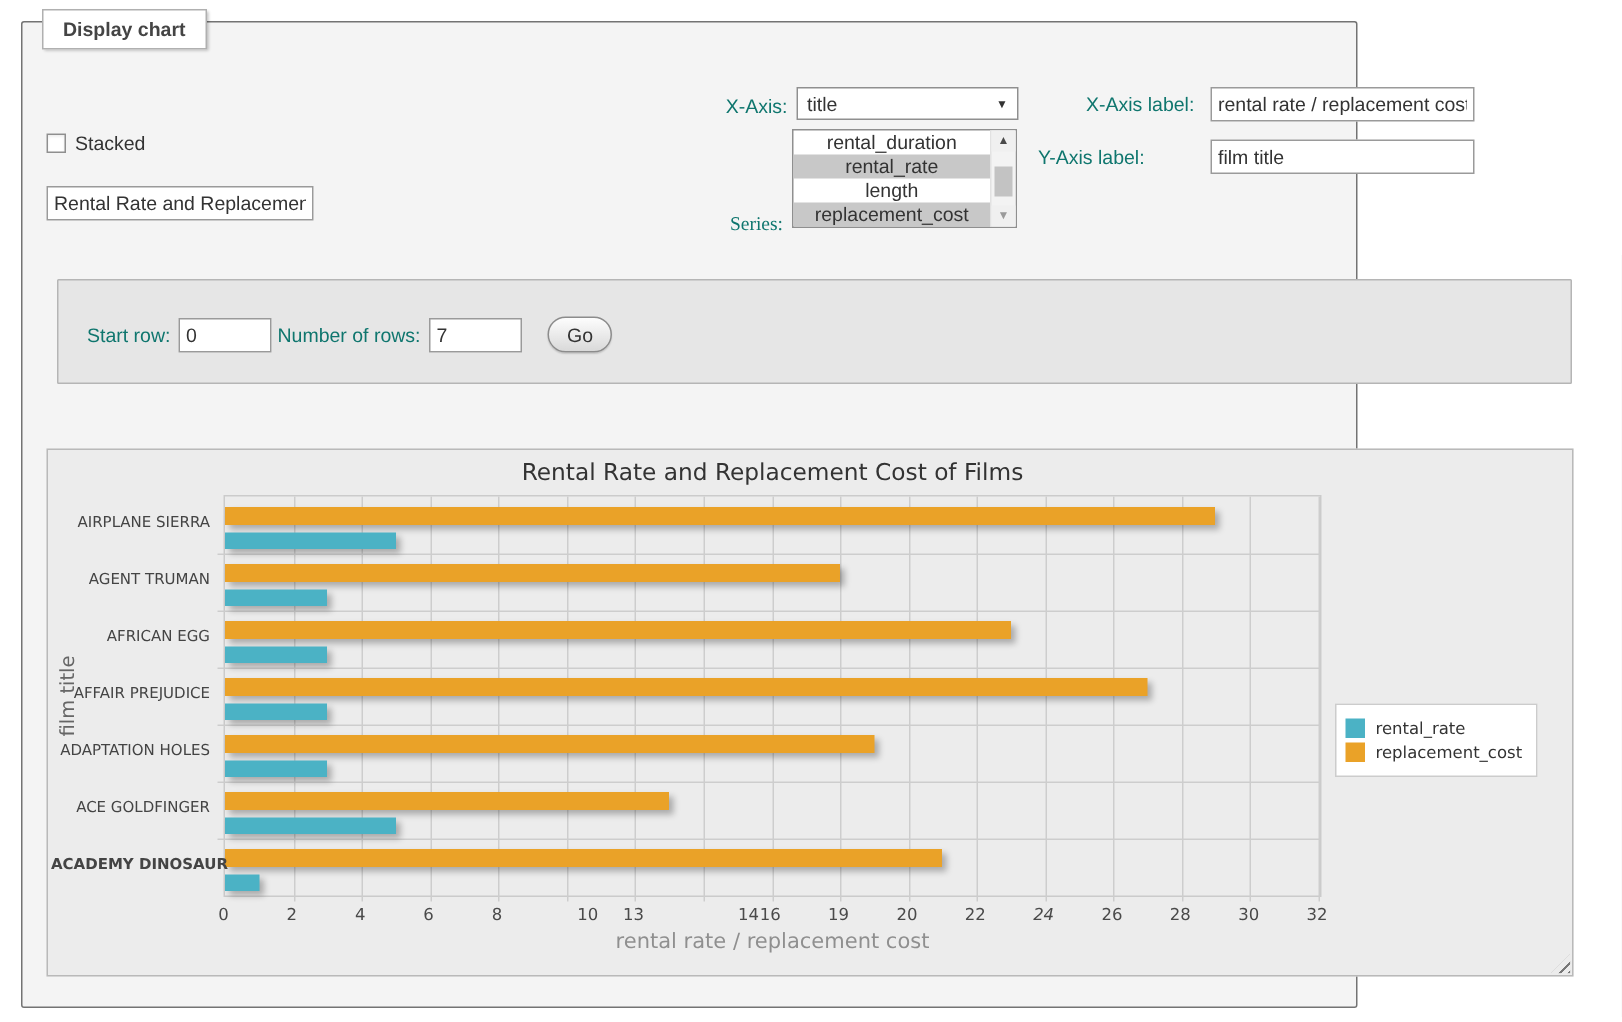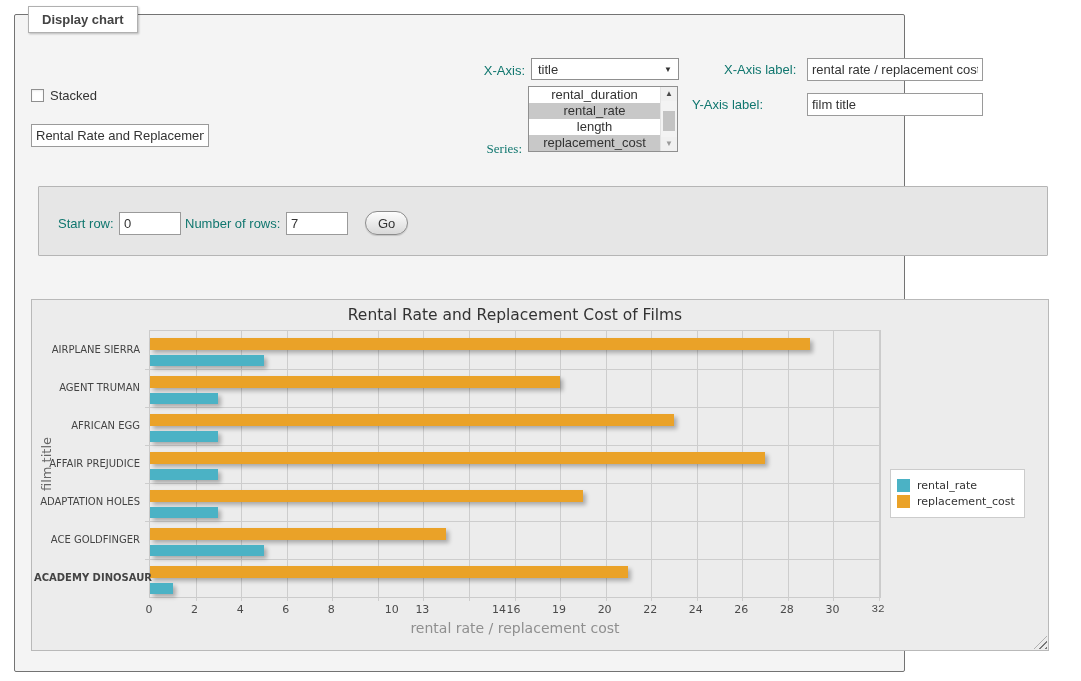--- a/index.html
+++ b/index.html
@@ -256,19 +256,19 @@
       <span class="xtick" style="left: 208.125px;">4</span>
       <span class="xtick" style="left: 253.688px;">6</span>
       <span class="xtick" style="left: 299.25px;">8</span>
       <span class="xtick" style="left: 344.812px; margin-left: 15px;">10</span>
       <span class="xtick" style="left: 390.375px;">13</span>
       <span class="xtick" style="left: 456px; margin-left: 11px;">14</span>
       <span class="xtick" style="left: 481.5px;">16</span>
       <span class="xtick" style="left: 527.062px;">19</span>
       <span class="xtick" style="left: 572.625px;">20</span>
       <span class="xtick" style="left: 618.188px;">22</span>
-      <span class="xtick" style="left: 663.75px;">24</span>
+      <span class="xtick" style="left: 663.75px; font-style: italic;">24</span>
       <span class="xtick" style="left: 709.312px;">26</span>
       <span class="xtick" style="left: 754.875px;">28</span>
       <span class="xtick" style="left: 800.438px;">30</span>
-      <span class="xtick" style="left: 846px; font-family: Liberation Mono, monospace;">32</span>
+      <span class="xtick" style="left: 846px;">32</span>
     </div>
 </div>
 
 </body></html>

